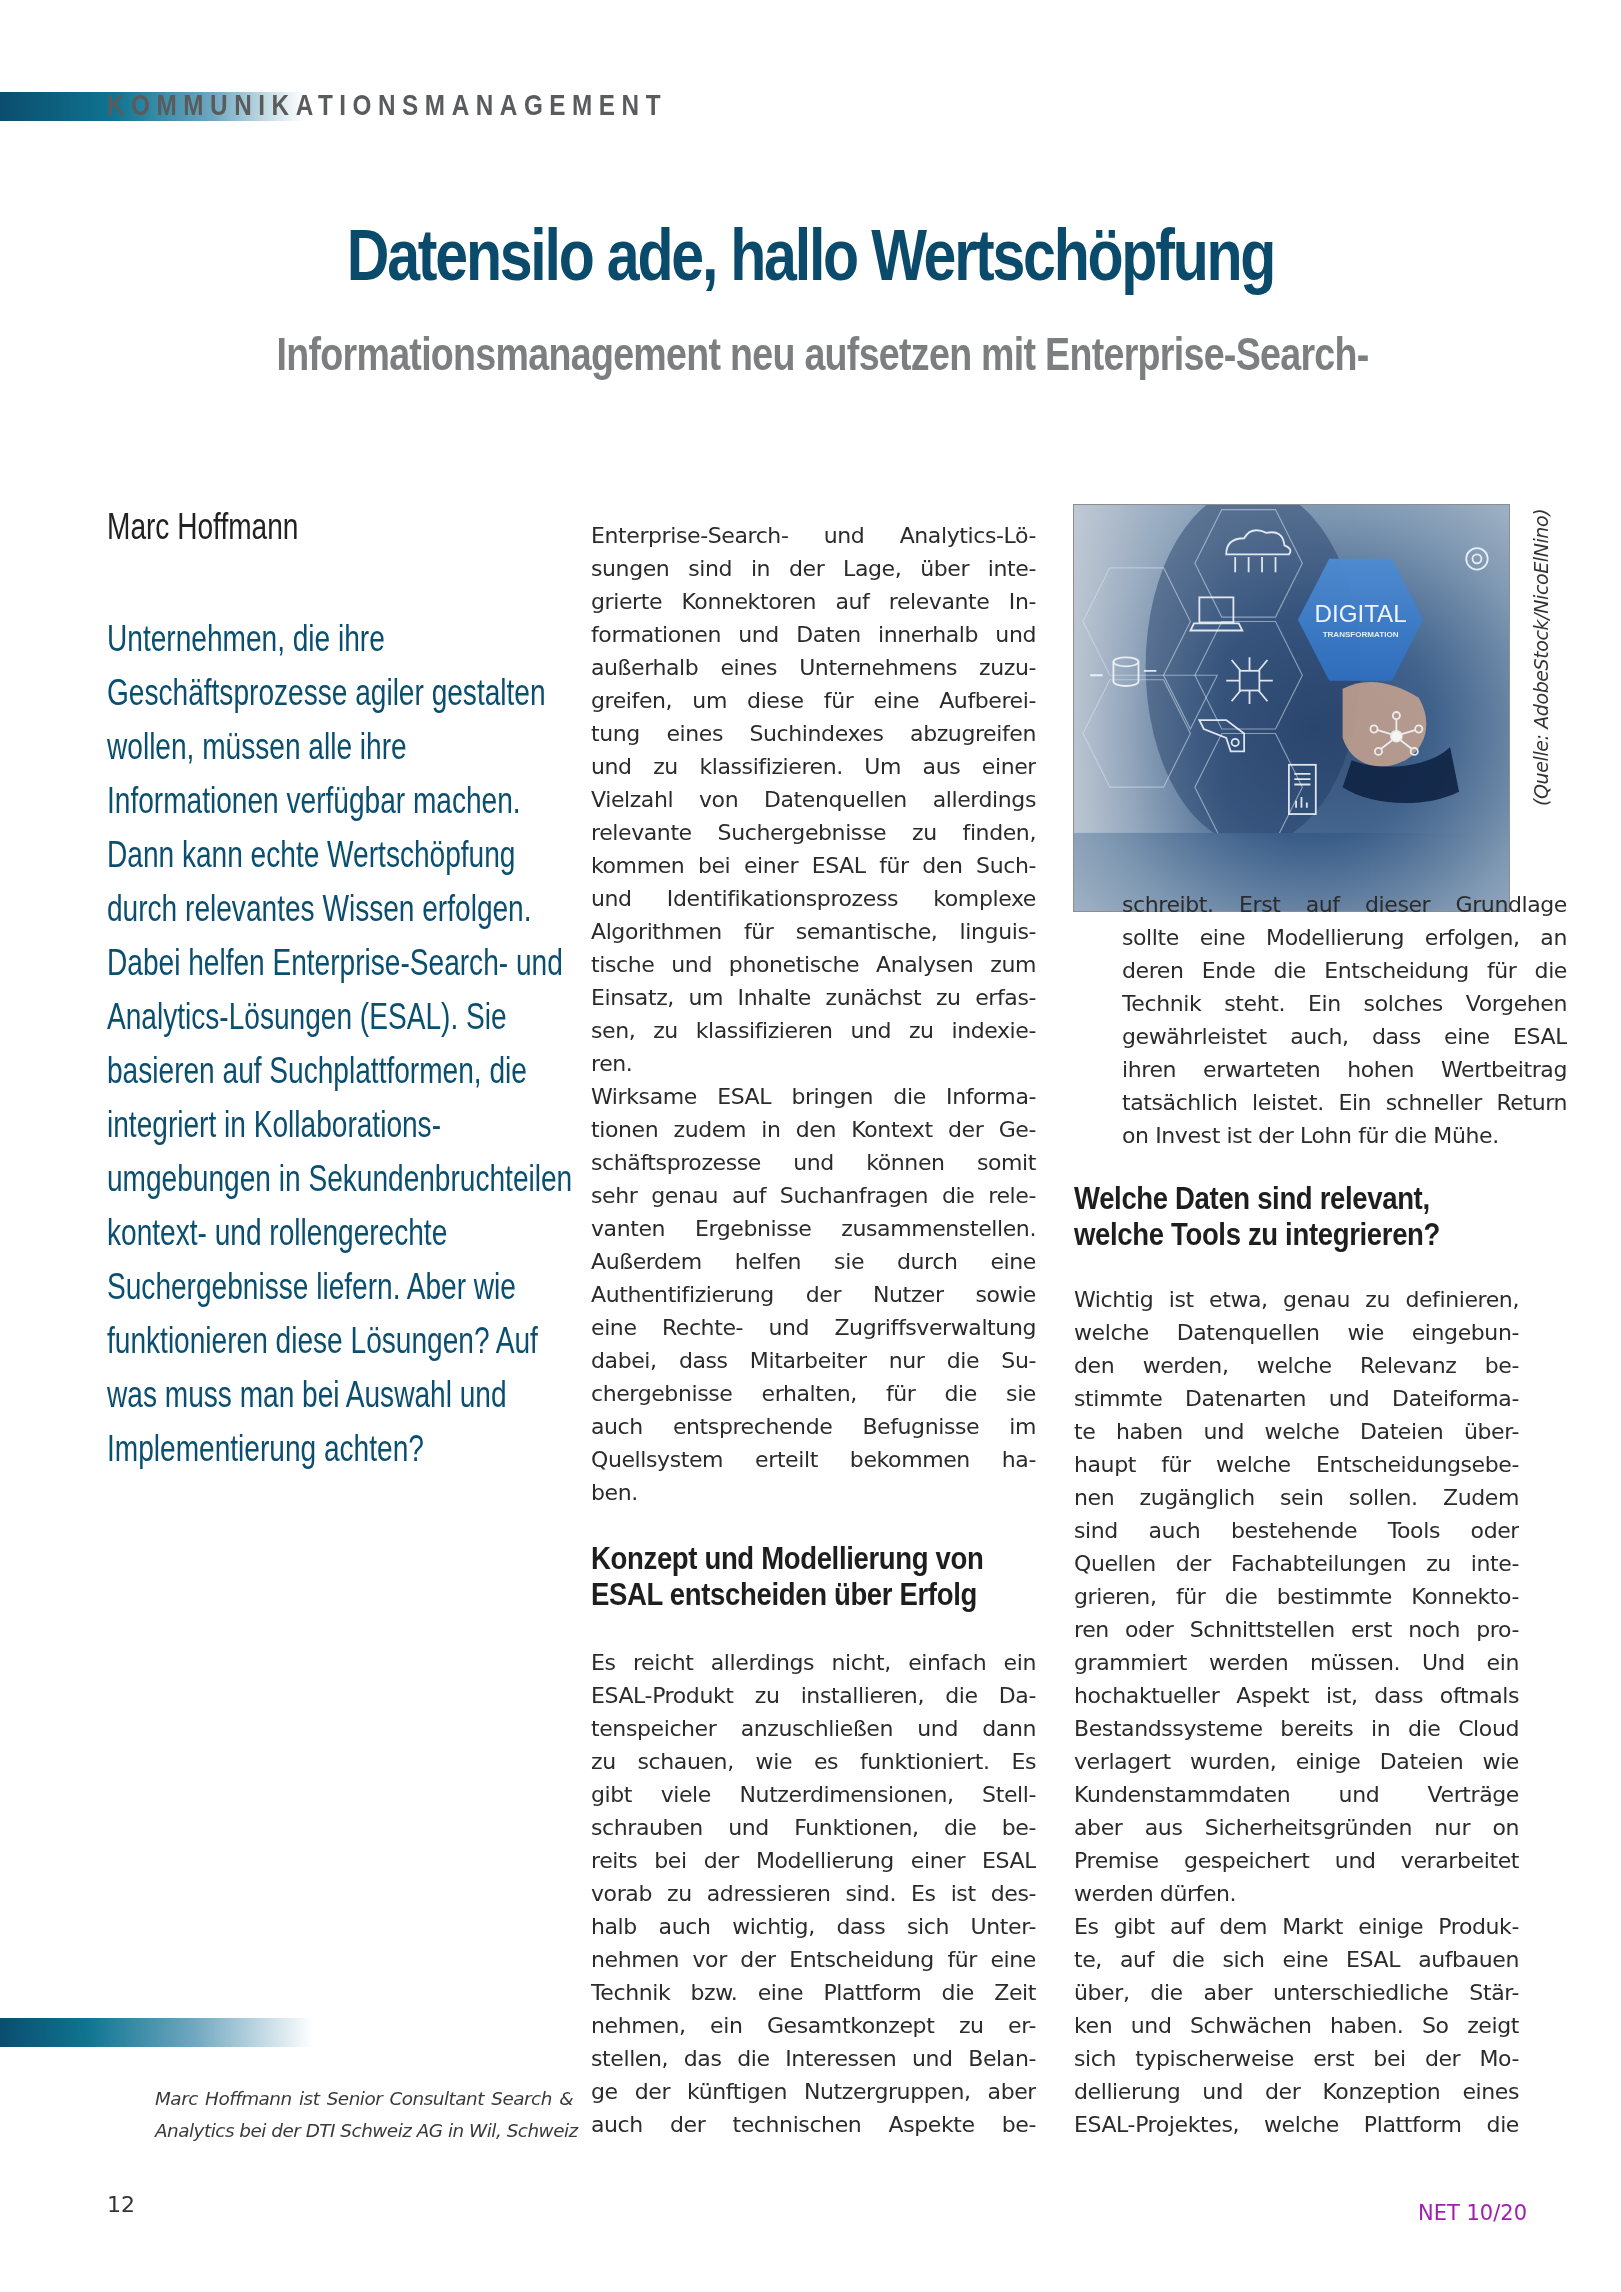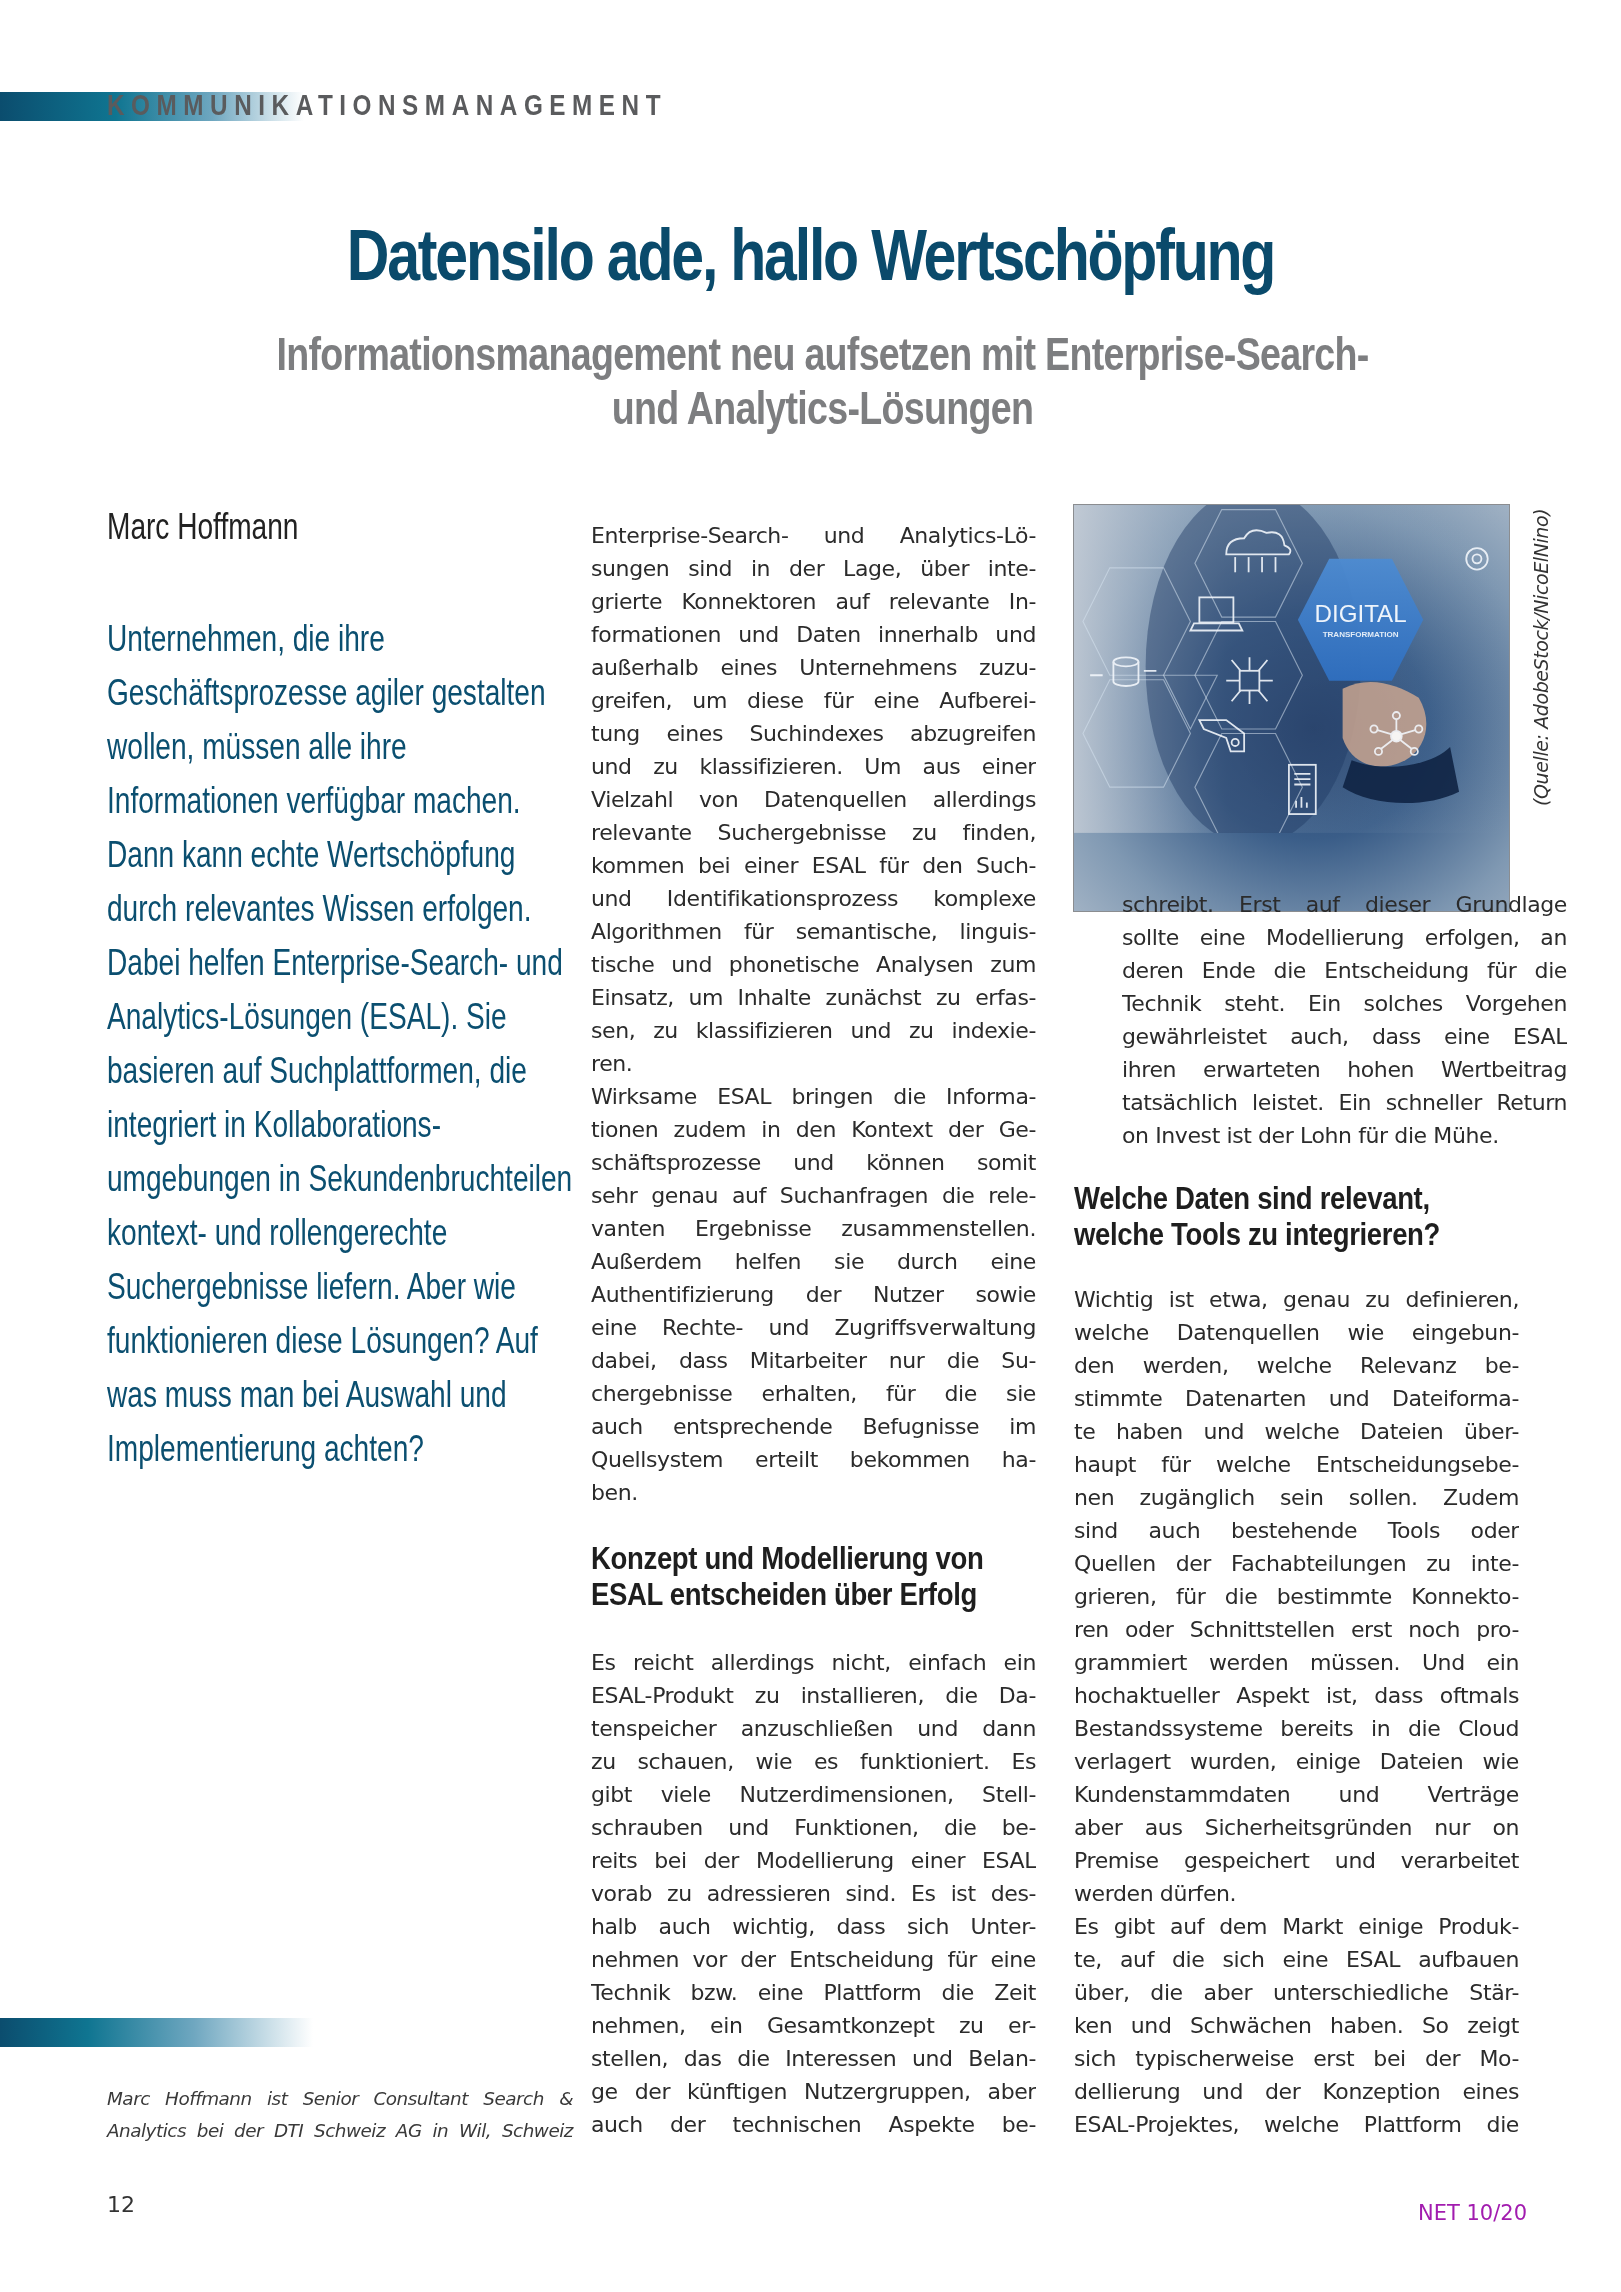--- a/index.html
+++ b/index.html
@@ -21,21 +21,21 @@
   .author { position: absolute; left: 107px; top: 506px; font-family: "Liberation Sans", sans-serif; font-size: 36px; color: #222;
     transform: scaleX(0.78); transform-origin: left center; white-space: nowrap; }
 
   .pullquote { position: absolute; left: 107px; top: 612px; width: 573px; transform: scaleX(0.78); transform-origin: left top; }
   .pullquote .pq-line { font-family: "Liberation Sans", sans-serif; font-size: 36px; line-height: 54px; color: #0b4f70; white-space: nowrap; }
 
   .bottom-bar { position: absolute; left: 0; top: 2018px; width: 313px; height: 29px;
     background: linear-gradient(to right, #0b4d6e 0%, #0f7591 28%, #6fa7c0 62%, rgba(255,255,255,0) 100%); }
   .bio { position: absolute; left: 107px; top: 2083px; width: 466px; font-family: "DejaVu Sans", sans-serif; font-style: italic;
     font-size: 18.4px; line-height: 32px; color: #3a3a3a; letter-spacing: -0.5px; }
-  .bio .bio-line { text-align: justify; text-align-last: justify; white-space: nowrap; }
+  .bio .bio-line { text-align: justify; text-align-last: justify; white-space: nowrap; margin-left: 48px; }
 
   .col { position: absolute; width: 445px; }
   .col2 { left: 591px; }
   .col3 { left: 1074px; }
   .body-line { font-family: "DejaVu Sans", sans-serif; font-size: 22px; line-height: 33px; color: #2b2b2b; letter-spacing: -0.4px;
     text-align: justify; text-align-last: justify; white-space: normal; height: 33px; overflow: hidden; }
   .body-line.last { text-align-last: left; }
 
   .heading { position: absolute; font-family: "Liberation Sans", sans-serif; font-weight: bold; font-size: 32px; line-height: 36px;
     color: #1e1e1e; transform: scaleX(0.86); transform-origin: left top; white-space: nowrap; letter-spacing: -0.4px; }
@@ -51,21 +51,20 @@
 </style>
 </head>
 <body>
 
 <div class="section-bar"></div>
 <div class="section-label">KOMMUNIKATIONSMANAGEMENT</div>
 
 <div class="title"><span>Datensilo ade, hallo Wertschöpfung</span></div>
 <div class="subtitle">
   <div><span>Informationsmanagement neu aufsetzen mit Enterprise-Search-</span></div>
-  <div><span>und Analytics-Lösungen</span></div>
 </div>
 
 <div class="author">Marc Hoffmann</div>
 <div class="pullquote" id="pullquote">
     <div class="pq-line">Unternehmen, die ihre</div>
     <div class="pq-line">Geschäftsprozesse agiler gestalten</div>
     <div class="pq-line">wollen, müssen alle ihre</div>
     <div class="pq-line">Informationen verfügbar machen.</div>
     <div class="pq-line">Dann kann echte Wertschöpfung</div>
     <div class="pq-line">durch relevantes Wissen erfolgen.</div>

